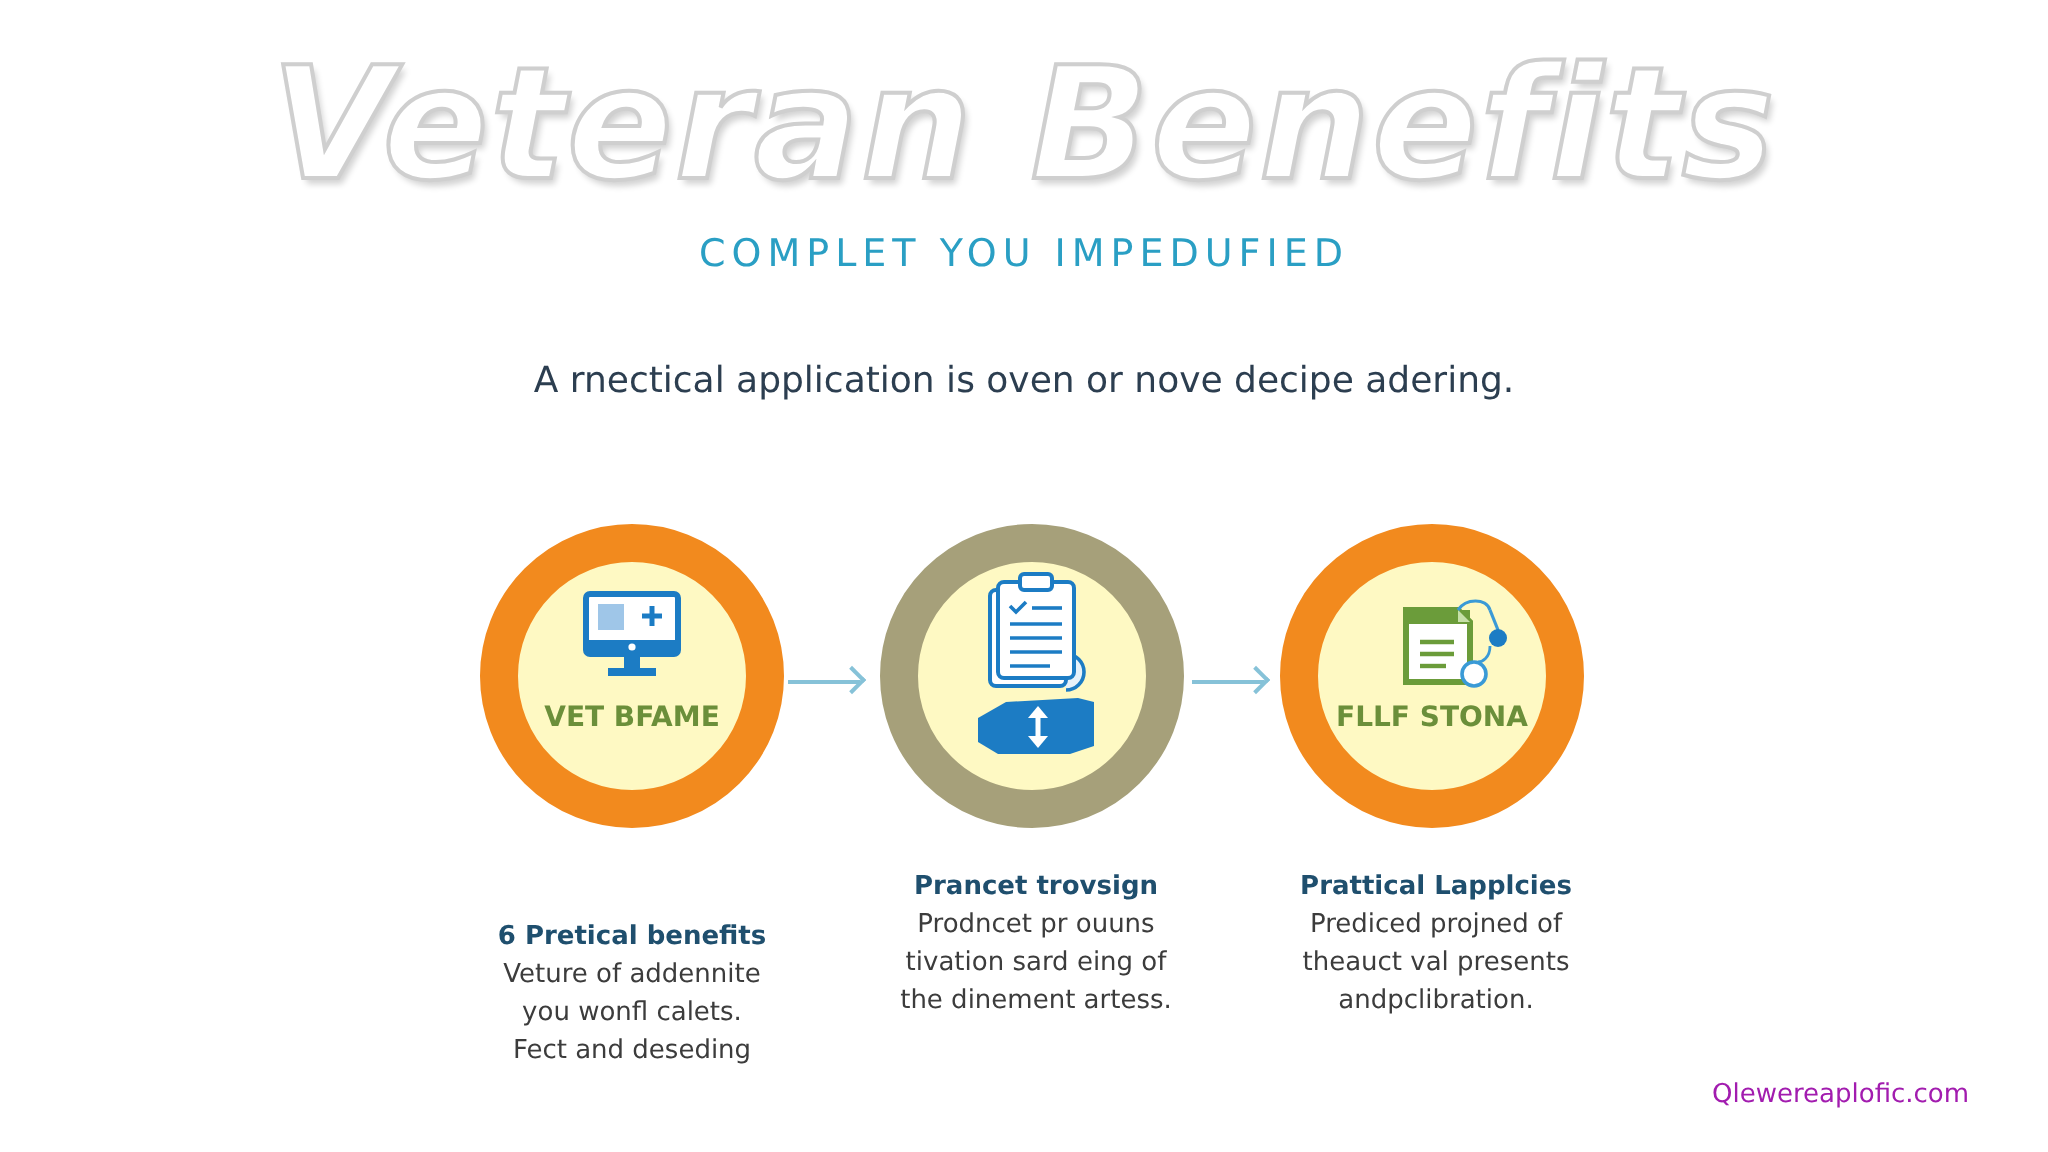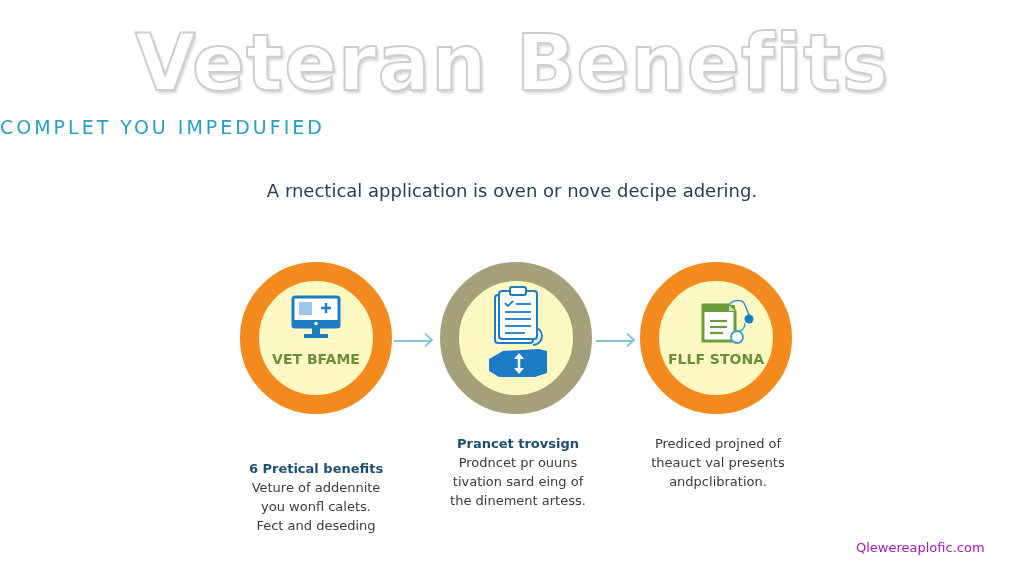--- a/index.html
+++ b/index.html
@@ -13,23 +13,25 @@
       position: absolute; left: 0; top: 18px; width: 1024px;
       text-align: center;
       font-family: "DejaVu Sans", sans-serif;
       font-weight: bold;
       font-size: 78px;
       letter-spacing: 1px;
       color: #ffffff;
       -webkit-text-stroke: 2px #cfcfcf;
       text-shadow: 2px 3px 3px rgba(0,0,0,0.18);
       line-height: 90px;
+      font-style: italic;
     }
     .subtitle {
       position: absolute; left: 0; top: 116px; width: 1024px;
+      text-align: center;
       font-family: "DejaVu Sans", sans-serif;
       font-size: 19px;
       letter-spacing: 3px;
       color: #2a9fc4;
     }
     .tagline {
       position: absolute; left: 0; top: 180px; width: 1024px;
       text-align: center;
       font-family: "DejaVu Sans", sans-serif;
       font-size: 18px;
@@ -155,18 +157,19 @@
 </div>
 
 <div class="step-text" style="left:418px; top:434px;">
   <div class="head">Prancet trovsign</div>
   <div>Prodncet pr ouuns</div>
   <div>tivation sard eing of</div>
   <div>the dinement artess.</div>
 </div>
 
 <div class="step-text" style="left:618px; top:434px;">
+  <div class="head">Prattical Lapplcies</div>
   <div>Prediced projned of</div>
   <div>theauct val presents</div>
   <div>andpclibration.</div>
 </div>
 
 <div class="footer">Qlewereaplofic.com</div>
 
 </body></html>

